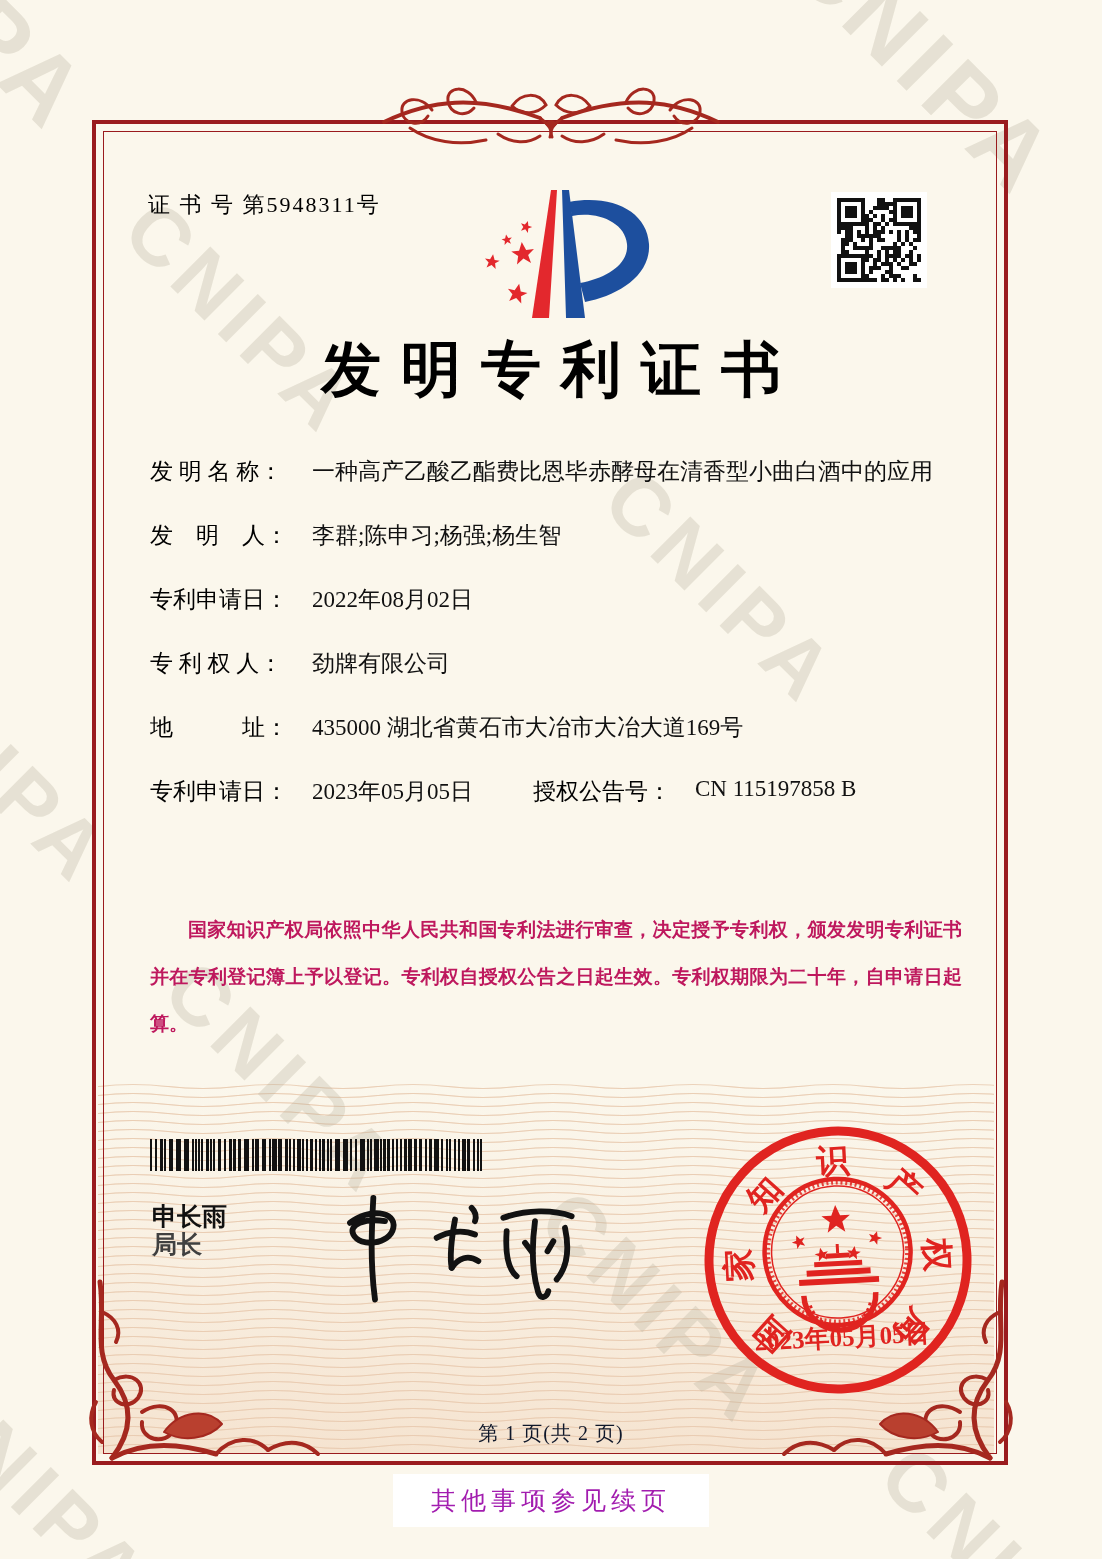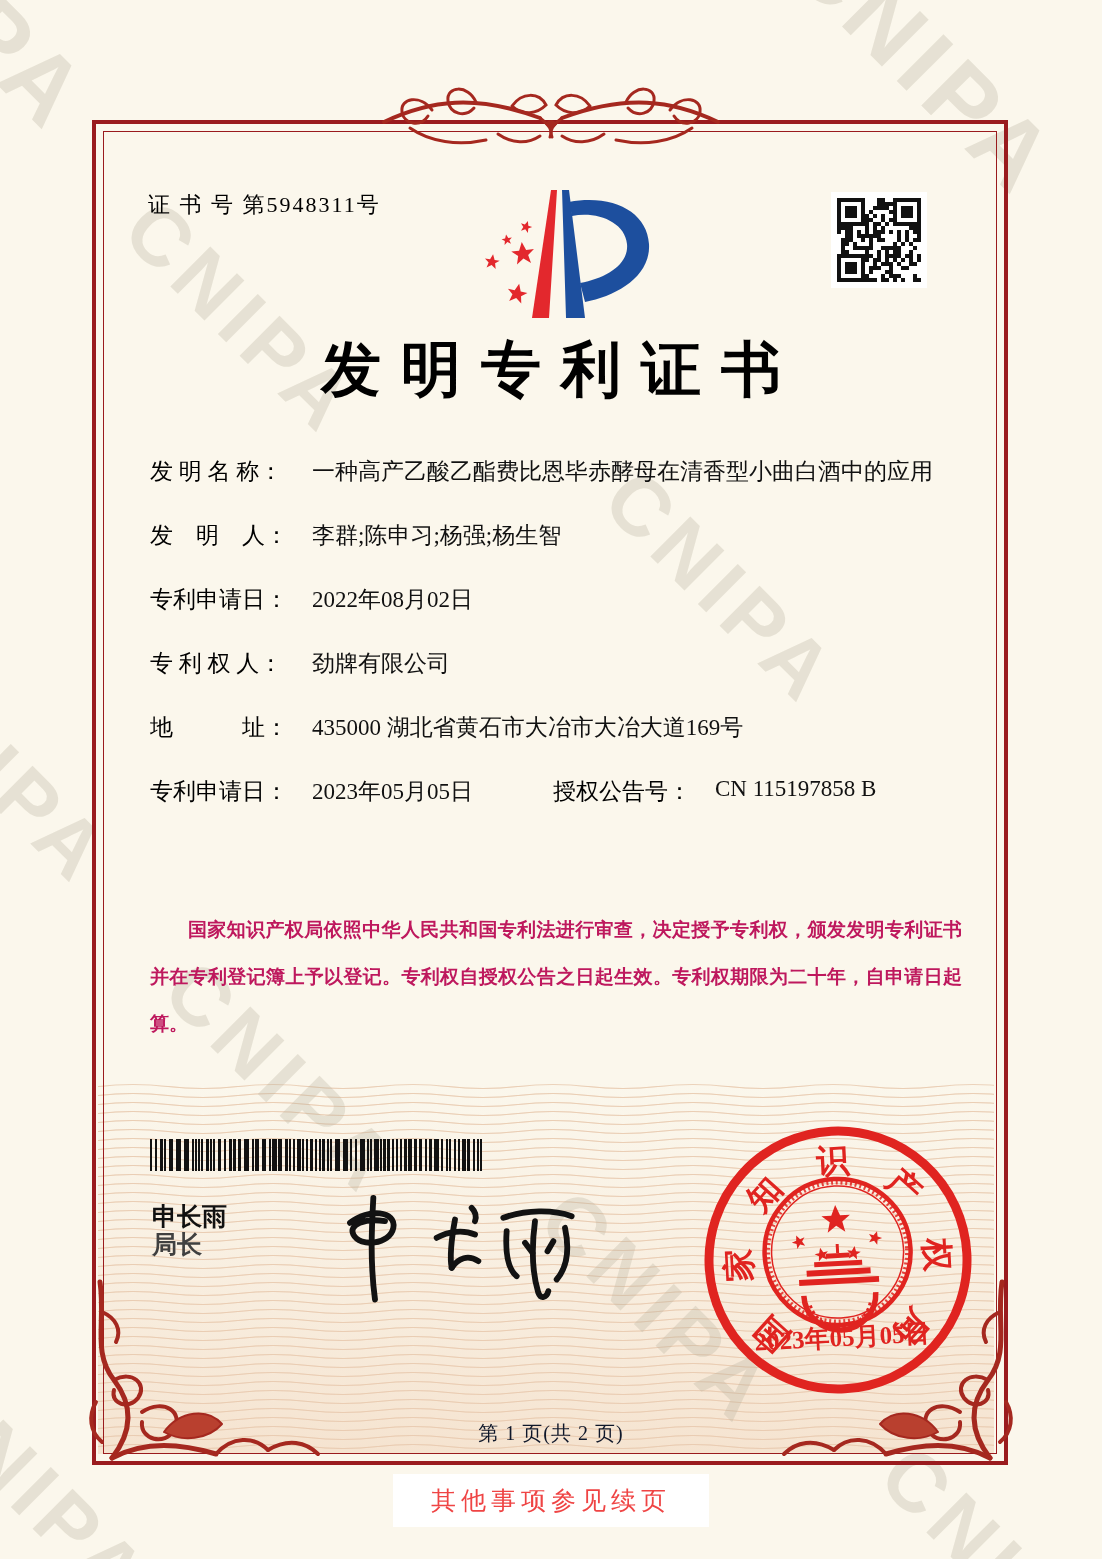--- a/index.html
+++ b/index.html
@@ -50,21 +50,21 @@
   }
   .doc-title{
     position:absolute;left:0;top:330px;width:100%;
     text-align:center;font-size:60px;font-weight:700;
     letter-spacing:20px;text-indent:20px;color:#000;
   }
   .fields{position:absolute;left:150px;top:456px;width:810px;}
   .field-row{display:flex;align-items:flex-start;height:64px;font-size:23px;}
   .field-label{flex:0 0 162px;color:#000000;white-space:nowrap;}
   .field-value{color:#111;}
-  .grant-label2{margin-left:80px;white-space:nowrap;}
+  .grant-label2{margin-left:60px;white-space:nowrap;}
   .legal{
     position:absolute;left:150px;top:906px;width:812px;
     font-size:19px;line-height:47px;text-align:justify;color:#be185d;font-weight:bold;
   }
   .legal p{margin:0;text-indent:2em;}
   .barcode{position:absolute;left:150px;top:1139px;}
   .director-title{
     position:absolute;left:152px;top:1228px;
     font-family:"Liberation Sans","DejaVu Sans",sans-serif;
     font-weight:700;font-size:25px;color:#404040;
@@ -76,21 +76,21 @@
   }
   .signature{position:absolute;left:330px;top:1186px;z-index:5;}
   .seal{position:absolute;left:700px;top:1122px;z-index:6;transform:rotate(-3deg);}
   .page-num{
     position:absolute;left:0;top:1420px;width:100%;
     text-align:center;font-size:20px;color:#0f172a;letter-spacing:1px;
   }
   .note-strip{
     position:absolute;left:50%;top:1474px;transform:translateX(-50%);
     background:#ffffff;padding:10px 38px;
-    font-size:25px;letter-spacing:5px;color:#ef4444;z-index:5;
+    font-size:25px;letter-spacing:5px;color:#a21caf;z-index:5;
     white-space:nowrap;
   }
   .seal-char{font-family:"Liberation Serif","DejaVu Serif",serif;font-weight:700;}
 </style>
 </head>
 <body>
 
 <div class="page">
 
   <span class="wm wm-lg" style="left:-123px;top:-160px;">CNIPA</span>

